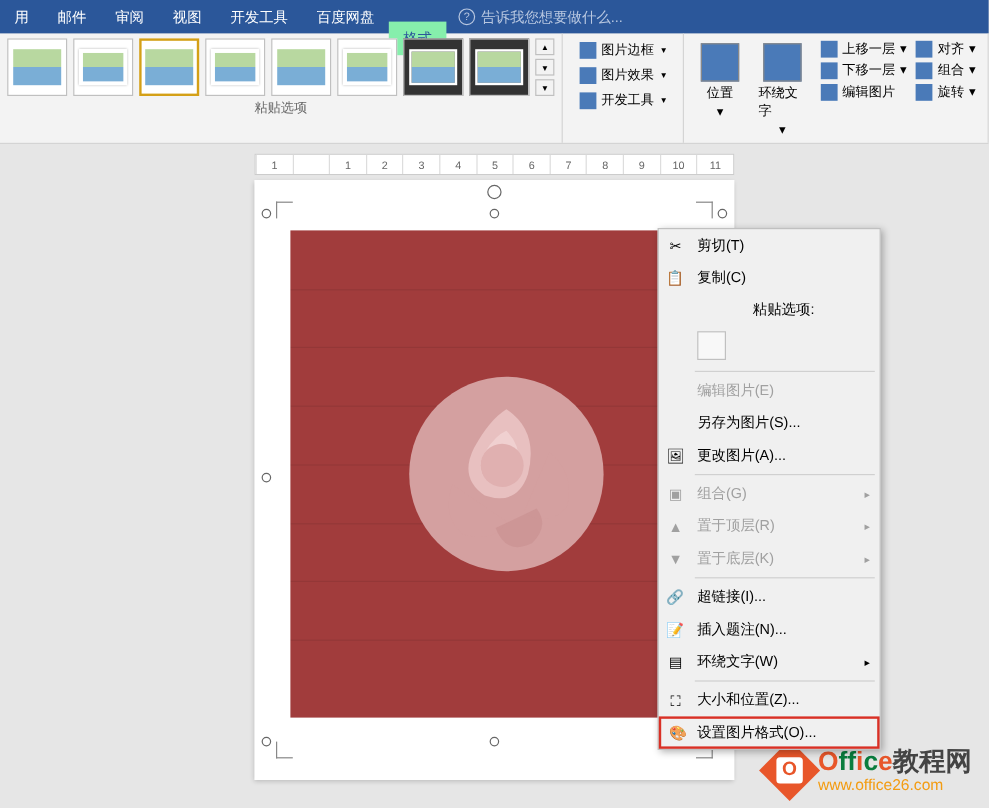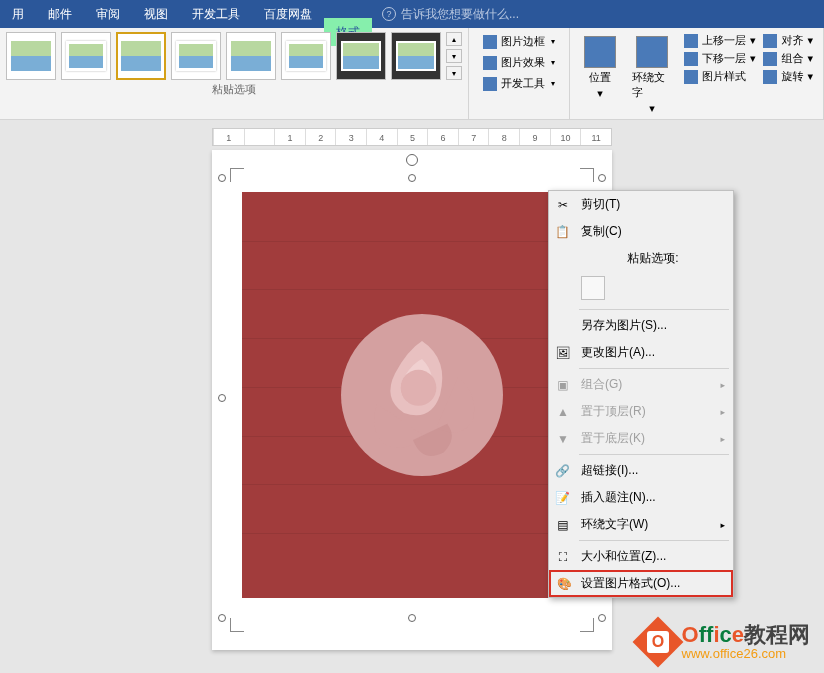--- a/index.html
+++ b/index.html
@@ -176,21 +176,21 @@
             <span>上移一层</span>
             <span class="dd">▾</span>
           </div>
         <div class="arrange-btn">
             <span class="icon-sq"></span>
             <span>下移一层</span>
             <span class="dd">▾</span>
           </div>
         <div class="arrange-btn">
             <span class="icon-sq"></span>
-            <span>图片样式</span>
+            <span>编辑图片</span>
           </div>
       </div>
       <div class="arrange-btns">
         <div class="arrange-btn">
             <span class="icon-sq"></span>
             <span>对齐</span>
             <span class="dd">▾</span>
           </div>
         <div class="arrange-btn">
             <span class="icon-sq"></span>
@@ -270,20 +270,23 @@
       <span class="mi-icon">✂</span>
       <span>剪切(T)</span>
     </div>
   <div class="menu-item">
       <span class="mi-icon">📋</span>
       <span>复制(C)</span>
     </div>
   <div class="menu-label"><span>粘贴选项:</span></div>
   <div class="menu-paste-opts"><span class="paste-icon"></span></div>
   <div class="menu-sep"></div>
+  <div class="menu-item disabled">
+      <span>编辑图片(E)</span>
+    </div>
   <div class="menu-item">
       <span>另存为图片(S)...</span>
     </div>
   <div class="menu-item">
       <span class="mi-icon">🖼</span>
       <span>更改图片(A)...</span>
     </div>
   <div class="menu-sep"></div>
   <div class="menu-item disabled">
       <span class="mi-icon">▣</span>

